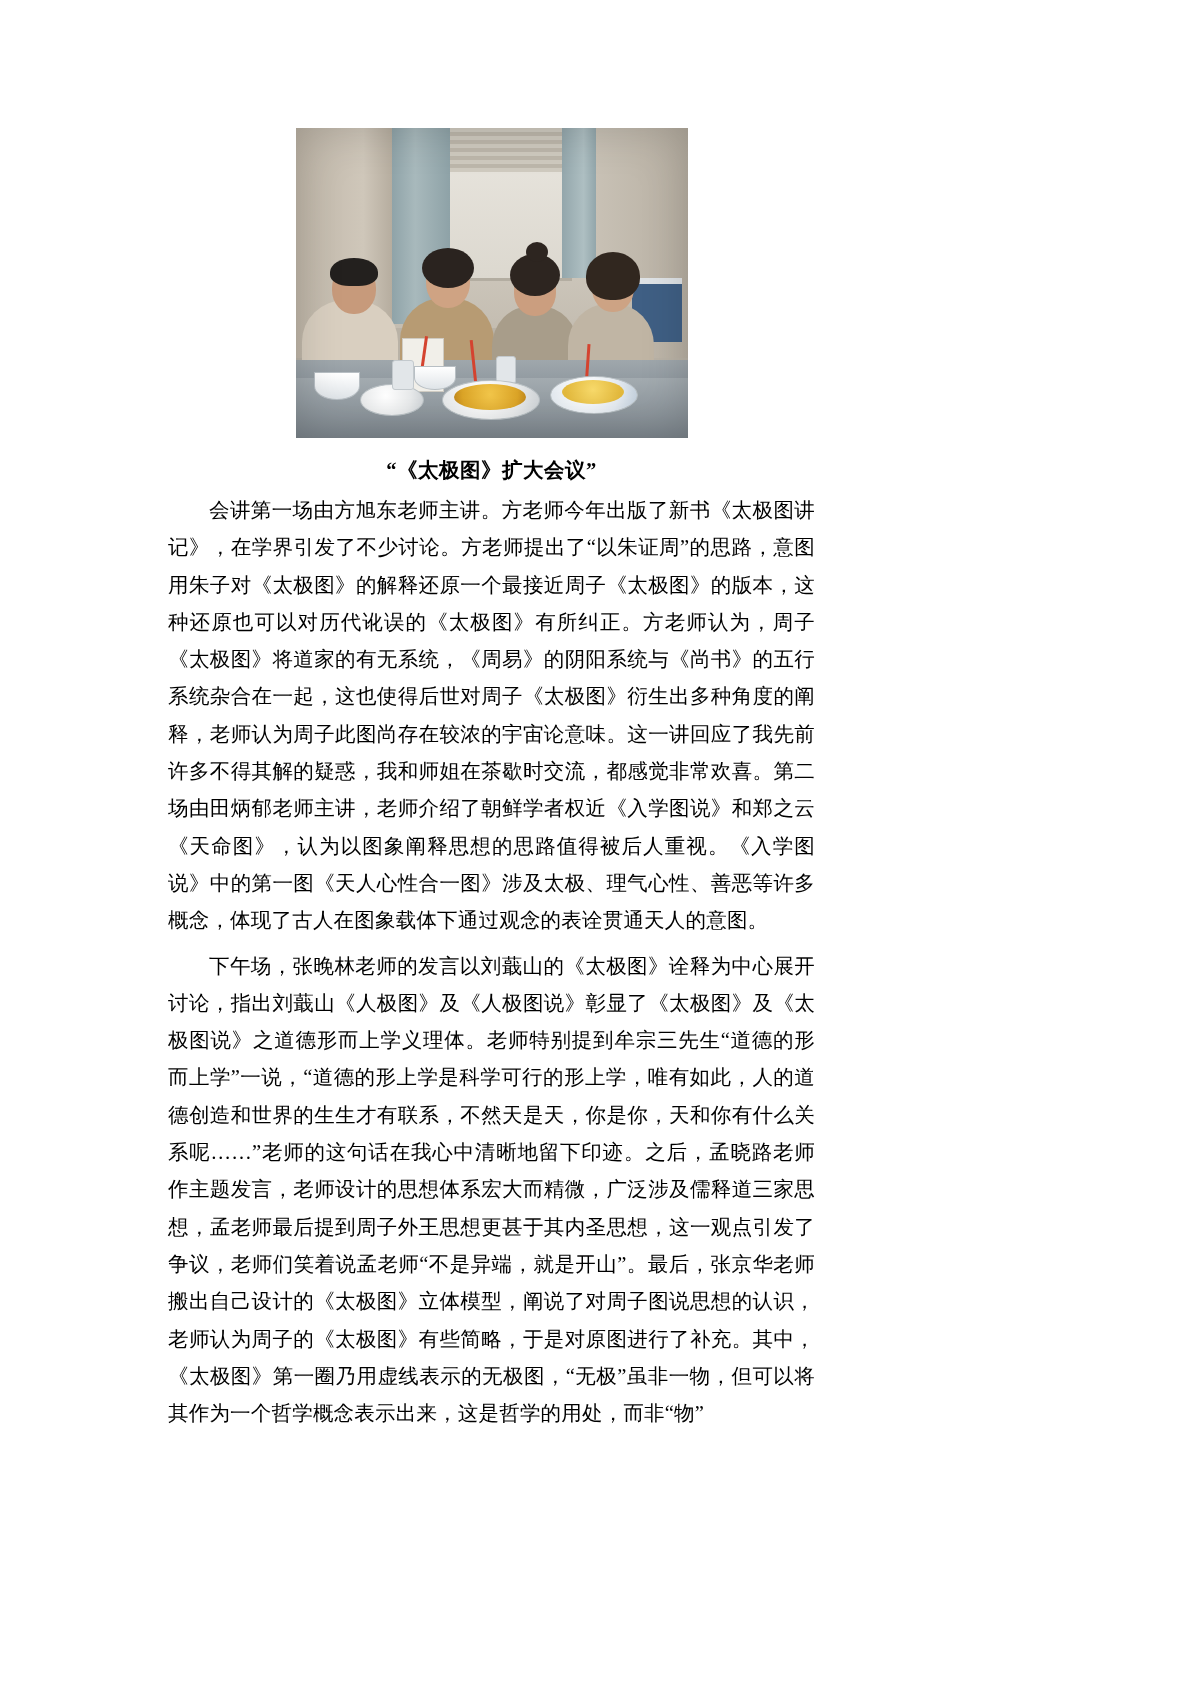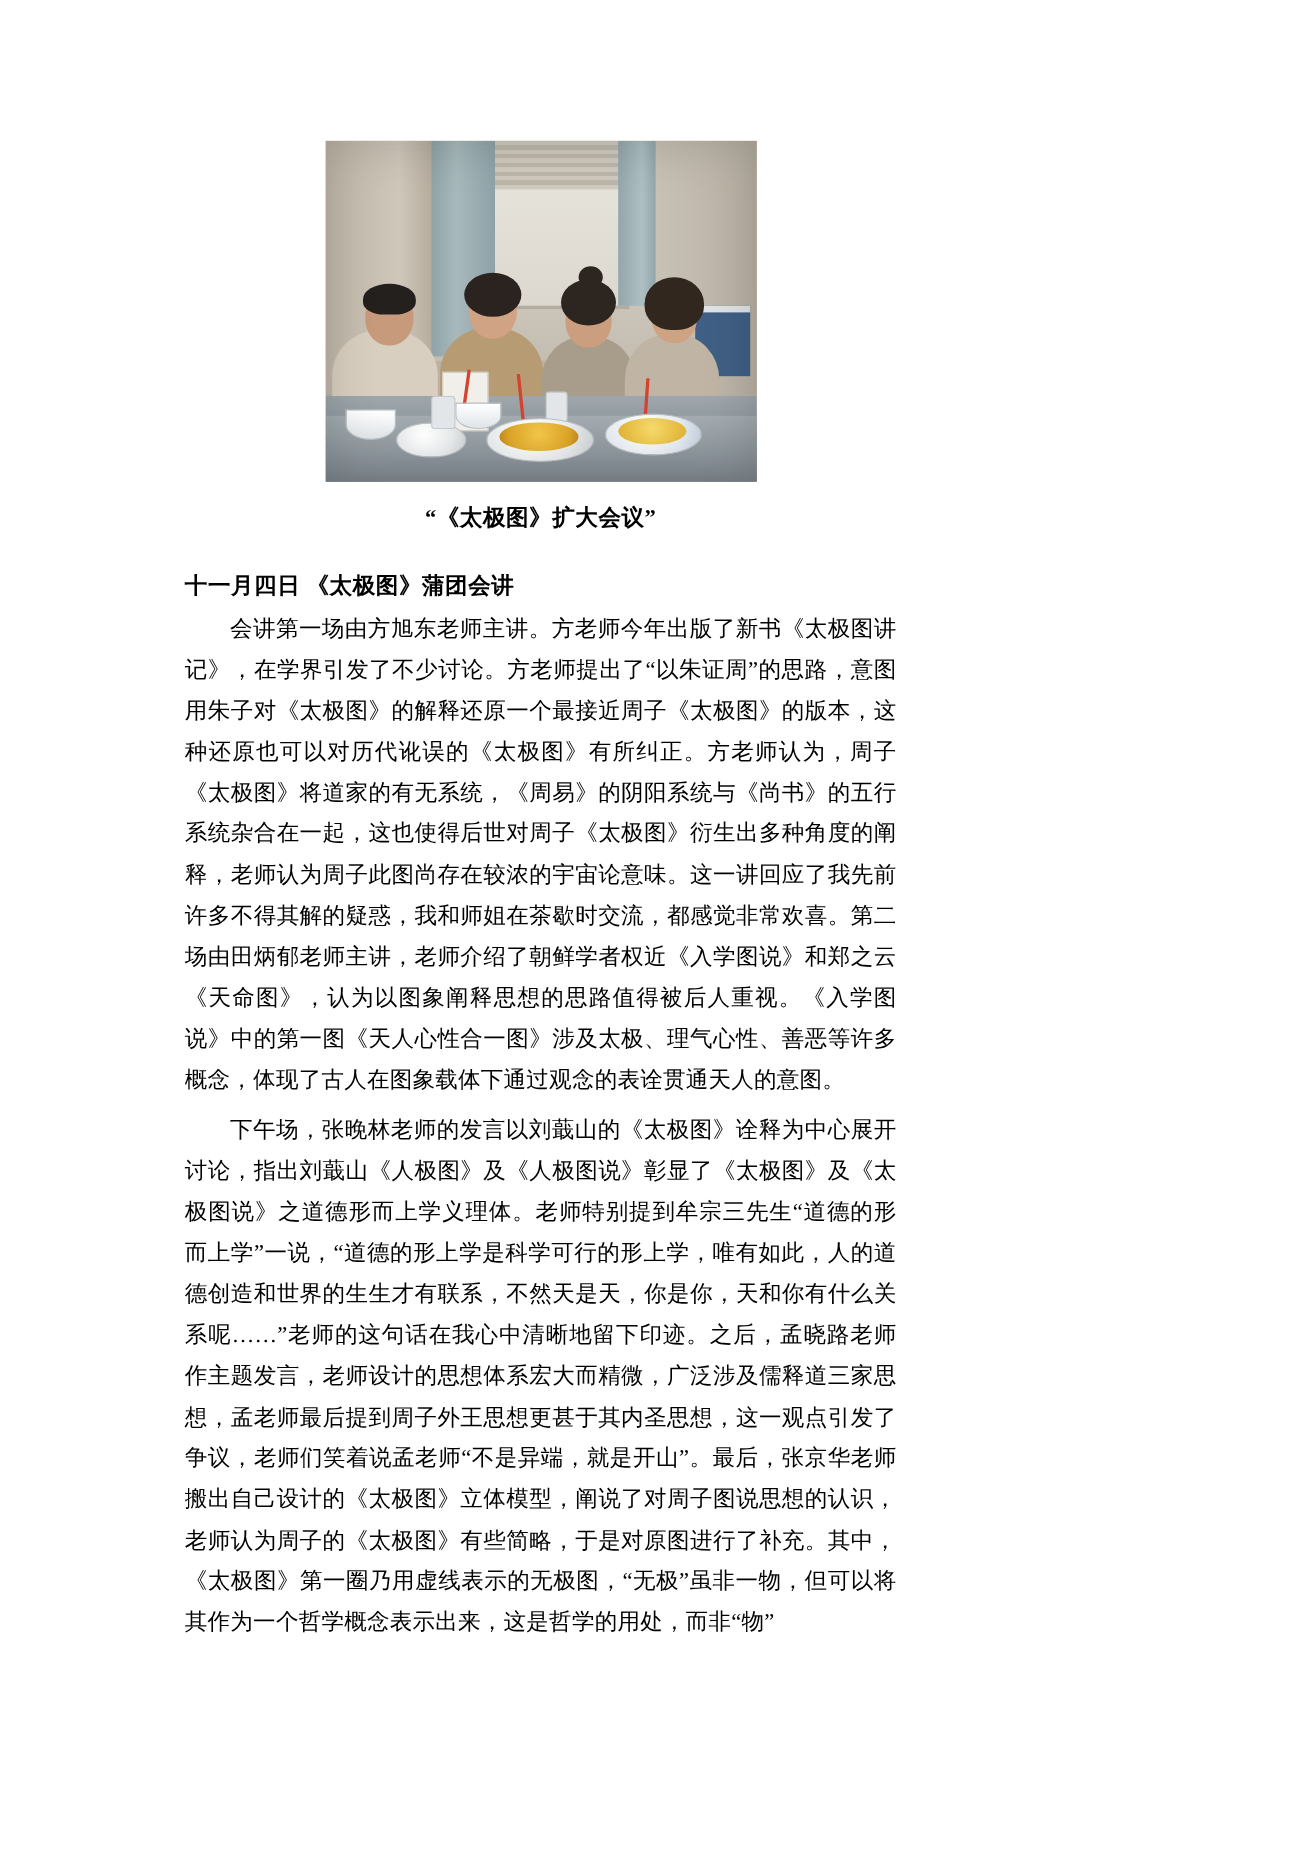--- a/index.html
+++ b/index.html
@@ -196,18 +196,17 @@
       <div class="dish d1"></div>
       <div class="d1food"></div>
       <div class="dish d2"></div>
       <div class="d2food"></div>
 
       <div class="photo-vignette"></div>
     </div>
     <div class="caption">“《太极图》扩大会议”</div>
   </div>
 
-  <h1 class="section-title">十一月四日  《太极图》蒲团会讲</h1>
 
   <p class="body-par">会讲第一场由方旭东老师主讲。方老师今年出版了新书《太极图讲记》，在学界引发了不少讨论。方老师提出了“以朱证周”的思路，意图用朱子对《太极图》的解释还原一个最接近周子《太极图》的版本，这种还原也可以对历代讹误的《太极图》有所纠正。方老师认为，周子《太极图》将道家的有无系统，《周易》的阴阳系统与《尚书》的五行系统杂合在一起，这也使得后世对周子《太极图》衍生出多种角度的阐释，老师认为周子此图尚存在较浓的宇宙论意味。这一讲回应了我先前许多不得其解的疑惑，我和师姐在茶歇时交流，都感觉非常欢喜。第二场由田炳郁老师主讲，老师介绍了朝鲜学者权近《入学图说》和郑之云《天命图》，认为以图象阐释思想的思路值得被后人重视。《入学图说》中的第一图《天人心性合一图》涉及太极、理气心性、善恶等许多概念，体现了古人在图象载体下通过观念的表诠贯通天人的意图。</p>
   <p class="body-par">下午场，张晚林老师的发言以刘蕺山的《太极图》诠释为中心展开讨论，指出刘蕺山《人极图》及《人极图说》彰显了《太极图》及《太极图说》之道德形而上学义理体。老师特别提到牟宗三先生“道德的形而上学”一说，“道德的形上学是科学可行的形上学，唯有如此，人的道德创造和世界的生生才有联系，不然天是天，你是你，天和你有什么关系呢……”老师的这句话在我心中清晰地留下印迹。之后，孟晓路老师作主题发言，老师设计的思想体系宏大而精微，广泛涉及儒释道三家思想，孟老师最后提到周子外王思想更甚于其内圣思想，这一观点引发了争议，老师们笑着说孟老师“不是异端，就是开山”。最后，张京华老师搬出自己设计的《太极图》立体模型，阐说了对周子图说思想的认识，老师认为周子的《太极图》有些简略，于是对原图进行了补充。其中，《太极图》第一圈乃用虚线表示的无极图，“无极”虽非一物，但可以将其作为一个哲学概念表示出来，这是哲学的用处，而非“物”</p>
 
 </div>
 
 </body></html>

